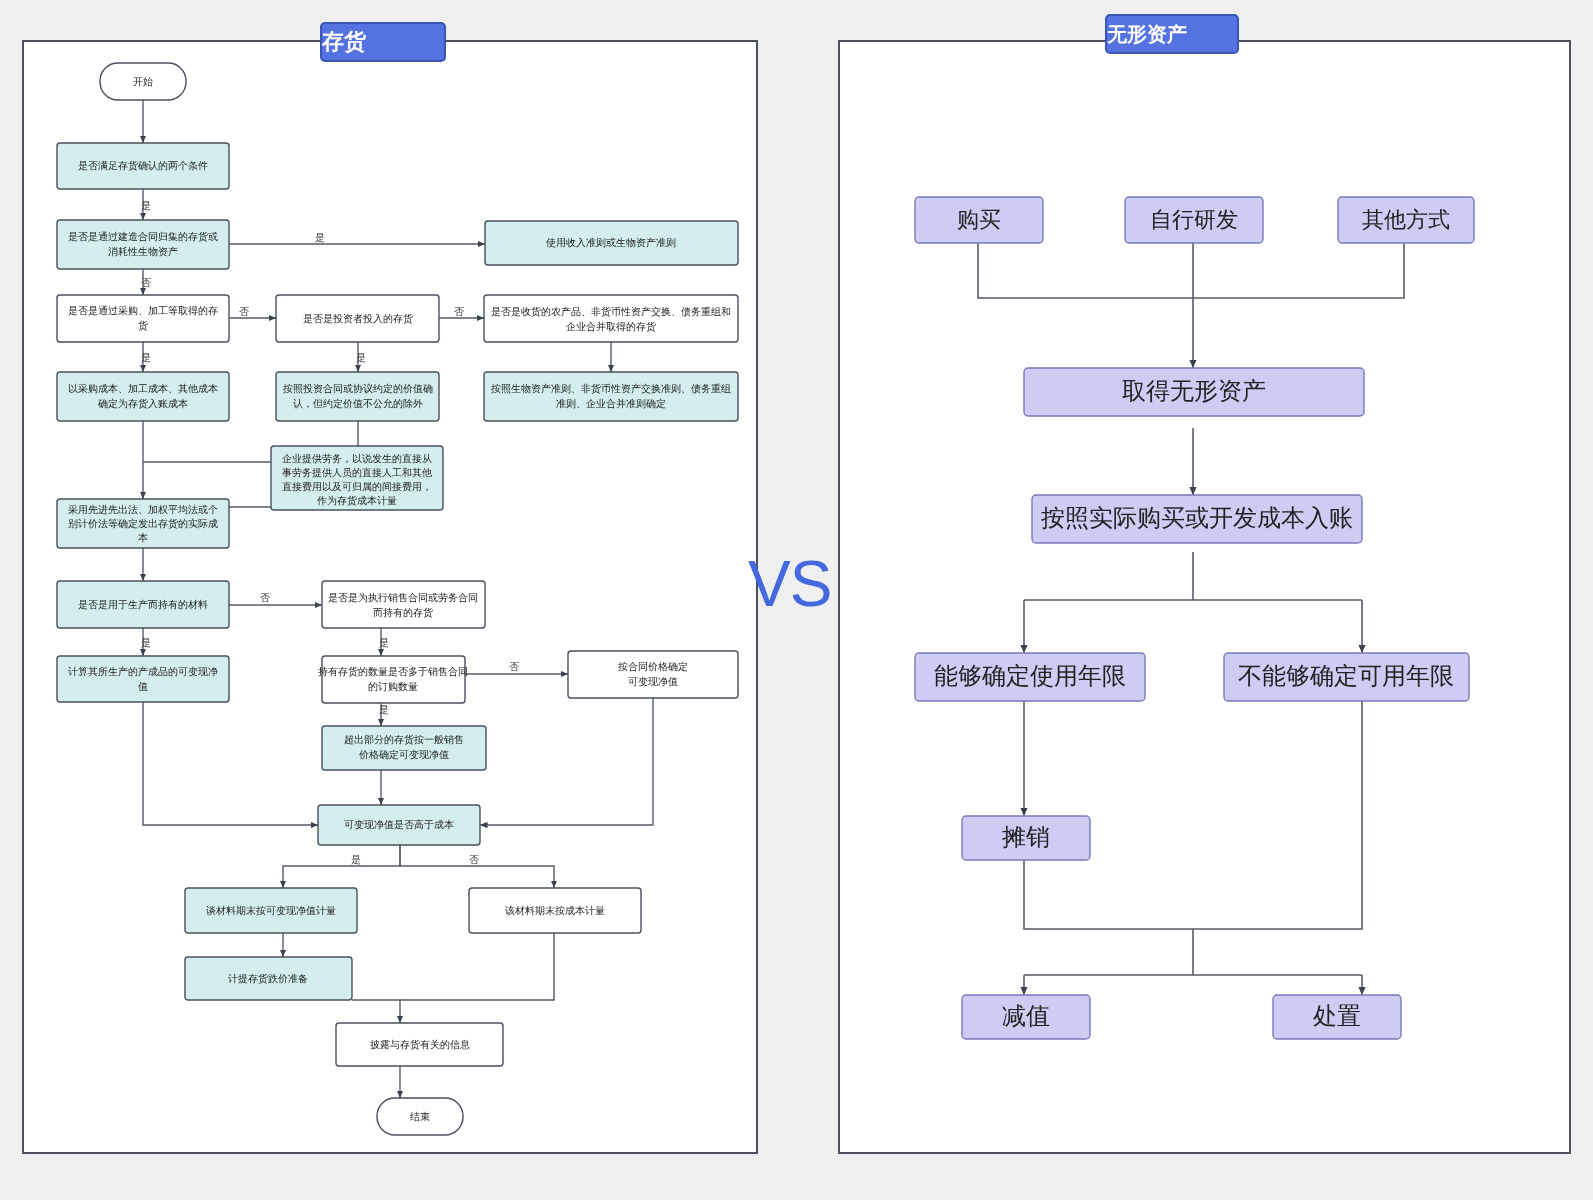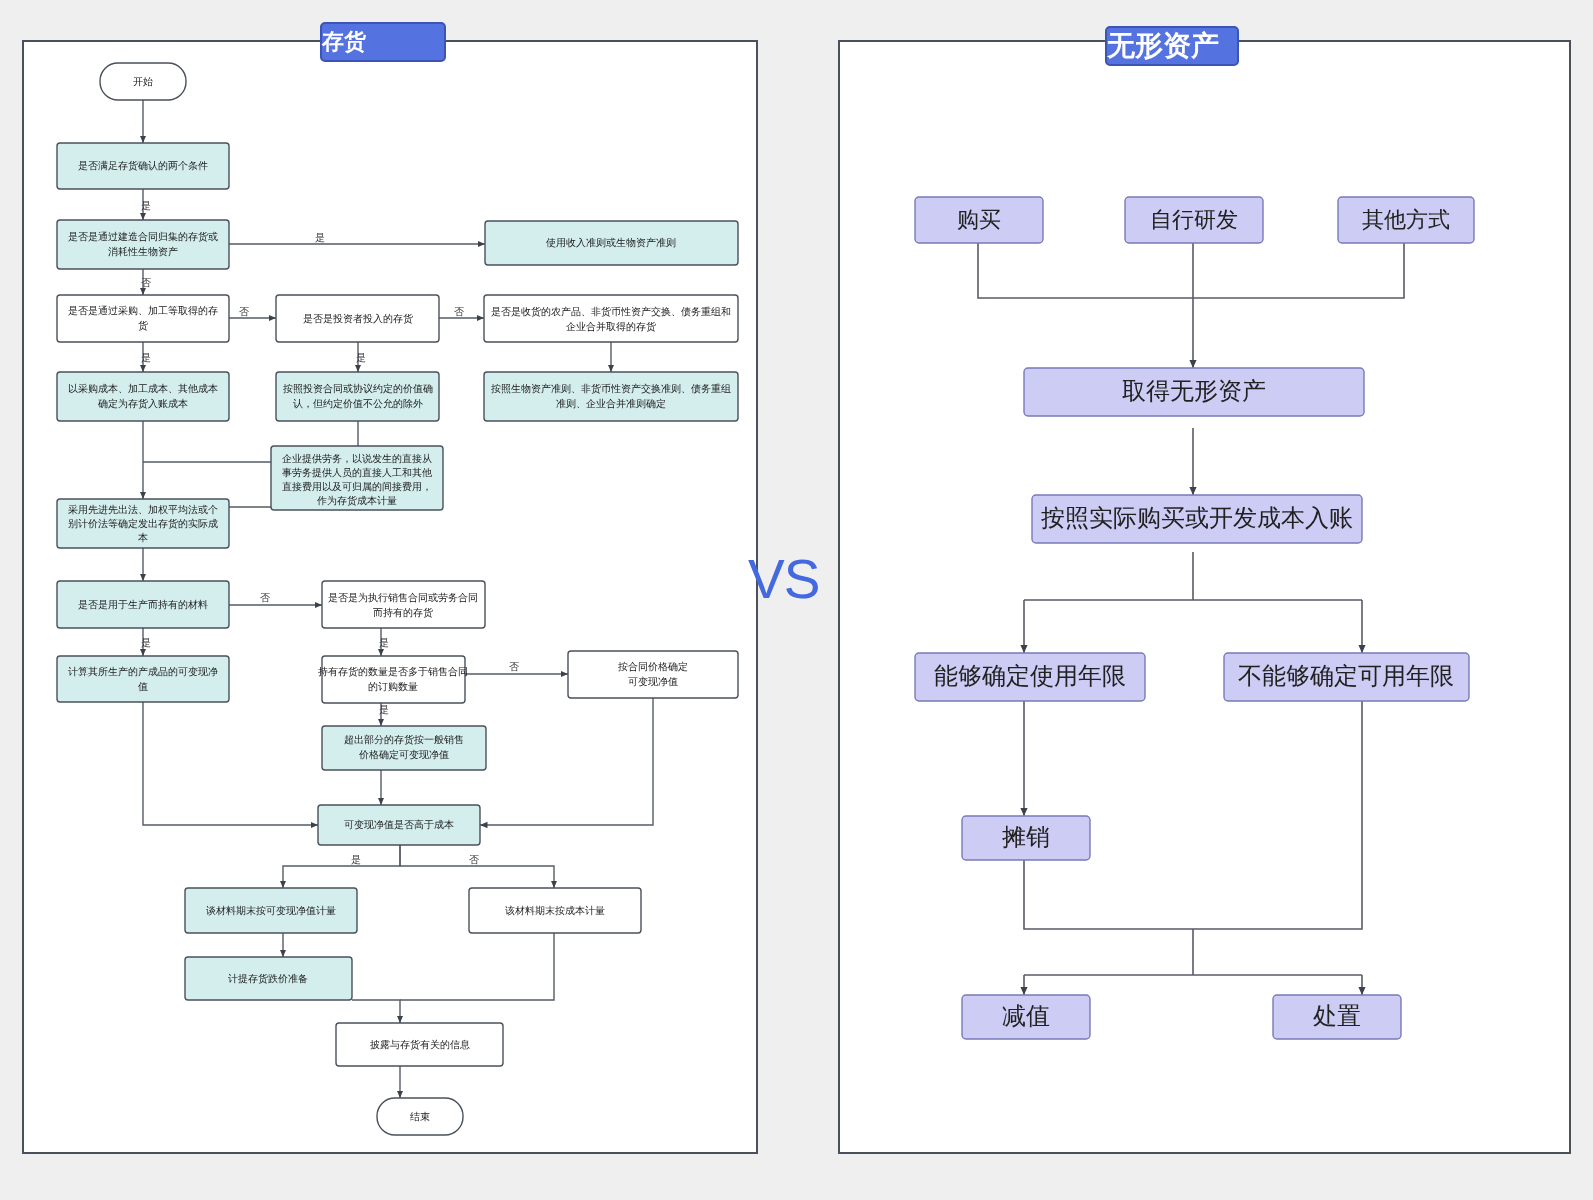--- a/index.html
+++ b/index.html
@@ -32,27 +32,27 @@
     color: #ffffff;
     font-weight: bold;
     text-align: center;
     line-height: 1;
     display: flex;
     align-items: center;
     box-sizing: border-box;
     z-index: 6;
   }
   #title-left  { left: 320px;  top: 22px; width: 126px; height: 40px; font-size: 22px; }
-  #title-right { left: 1105px; top: 26px; width: 134px; height: 40px; font-size: 28px; }
+  #title-right { left: 1105px; top: 14px; width: 134px; height: 40px; font-size: 20px; }
 
   #vs-label {
     position: absolute;
     left: 748px;
     top: 552px;
-    font-size: 55px;
+    font-size: 64px;
     font-weight: 400;
     color: #4368e0;
     letter-spacing: -1px;
     line-height: 1;
     z-index: 7;
     background: transparent;
   }
 
   svg.flow { position: absolute; left: 0; top: 0; overflow: visible; }
   #svg-left  { left: 22px;  top: 40px; }

